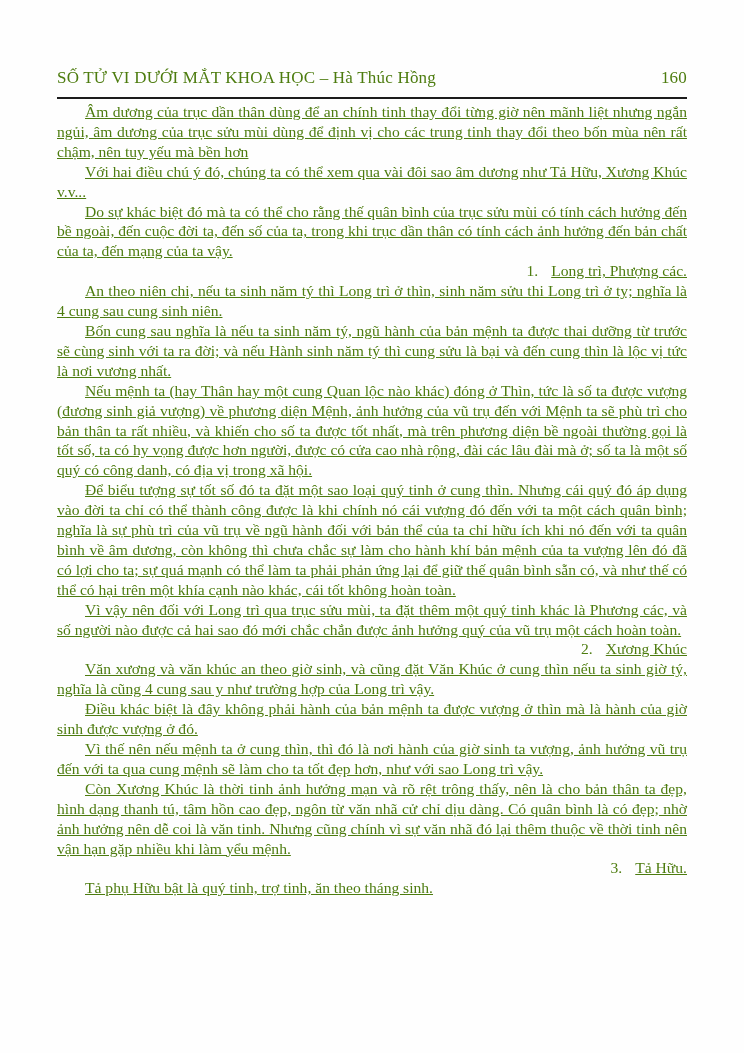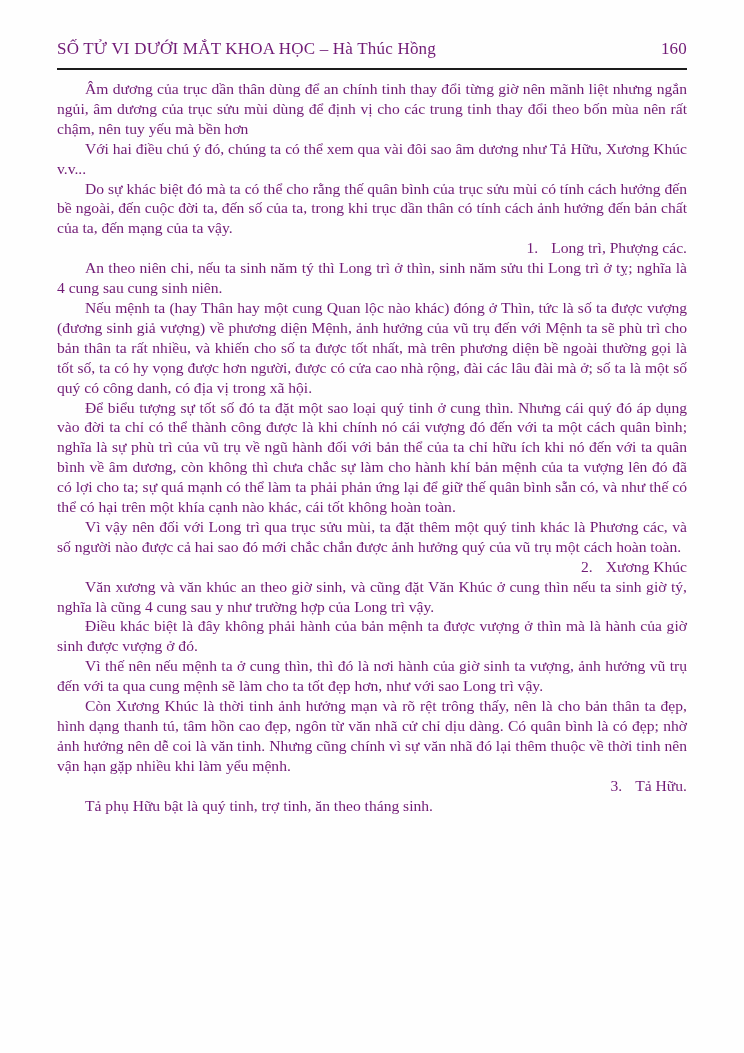--- a/index.html
+++ b/index.html
@@ -5,47 +5,48 @@
   html, body {
     margin: 0;
     padding: 0;
     background: #ffffff;
   }
   .page {
     position: relative;
     width: 744px;
     height: 1053px;
     background: #fefefe;
-    color: #701a75;
+    color: #4d7c0f;
     font-family: "Liberation Serif", "DejaVu Serif", serif;
     box-sizing: border-box;
-    padding: 39px 57px 0 57px;
+    padding: 68px 57px 0 57px;
     overflow: hidden;
   }
   .running-header {
     display: flex;
     justify-content: space-between;
     align-items: baseline;
     font-size: 17px;
     letter-spacing: 0.2px;
     padding-bottom: 9px;
     border-bottom: 2px solid #1c1c1c;
   }
   .running-header .title {
     white-space: nowrap;
   }
   .running-header .page-number {
     white-space: nowrap;
     text-align: right;
   }
   .content {
-    margin-top: 9px;
+    margin-top: 3px;
     font-size: 15.6px;
     line-height: 19.9px;
     text-align: justify;
+    text-decoration: underline;
   }
   .content p {
     margin: 0;
     padding: 0;
     text-indent: 28px;
   }
   .content p.list-item {
     text-align: right;
   }
   .list-num {
@@ -62,20 +63,21 @@
     <span class="title">SỐ TỬ VI DƯỚI MẮT KHOA HỌC – Hà Thúc Hồng</span>
     <span class="page-number">160</span>
   </div>
 
   <div class="content">
     <p>Âm dương của trục dần thân dùng để an chính tinh thay đổi từng giờ nên mãnh liệt nhưng ngắn ngủi, âm dương của trục sửu mùi dùng để định vị cho các trung tinh thay đổi theo bốn mùa nên rất chậm, nên tuy yếu mà bền hơn</p>
     <p>Với hai điều chú ý đó, chúng ta có thể xem qua vài đôi sao âm dương như Tả Hữu, Xương Khúc v.v...</p>
     <p>Do sự khác biệt đó mà ta có thể cho rằng thế quân bình của trục sửu mùi có tính cách hưởng đến bề ngoài, đến cuộc đời ta, đến số của ta, trong khi trục dần thân có tính cách ảnh hưởng đến bản chất của ta, đến mạng của ta vậy.</p>
     <p class="list-item"><span class="list-num">1.</span><span>Long trì, Phượng các.</span></p>
     <p>An theo niên chi, nếu ta sinh năm tý thì Long trì ở thìn, sinh năm sửu thi Long trì ở tỵ; nghĩa là 4 cung sau cung sinh niên.</p>
+    <p>Bốn cung sau nghĩa là nếu ta sinh năm tý, ngũ hành của bản mệnh ta được thai dưỡng từ trước sẽ cùng sinh với ta ra đời; và nếu Hành sinh năm tý thì cung sửu là bại và đến cung thìn là lộc vị tức là nơi vương nhất.</p>
     <p>Nếu mệnh ta (hay Thân hay một cung Quan lộc nào khác) đóng ở Thìn, tức là số ta được vượng (đương sinh giả vượng) về phương diện Mệnh, ảnh hưởng của vũ trụ đến với Mệnh ta sẽ phù trì cho bản thân ta rất nhiều, và khiến cho số ta được tốt nhất, mà trên phương diện bề ngoài thường gọi là tốt số, ta có hy vọng được hơn người, được có cửa cao nhà rộng, đài các lâu đài mà ở; số ta là một số quý có công danh, có địa vị trong xã hội.</p>
     <p>Để biểu tượng sự tốt số đó ta đặt một sao loại quý tinh ở cung thìn. Nhưng cái quý đó áp dụng vào đời ta chỉ có thể thành công được là khi chính nó cái vượng đó đến với ta một cách quân bình; nghĩa là sự phù trì của vũ trụ về ngũ hành đối với bản thể của ta chỉ hữu ích khi nó đến với ta quân bình về âm dương, còn không thì chưa chắc sự làm cho hành khí bản mệnh của ta vượng lên đó đã có lợi cho ta; sự quá mạnh có thể làm ta phải phản ứng lại để giữ thế quân bình sẵn có, và như thế có thể có hại trên một khía cạnh nào khác, cái tốt không hoàn toàn.</p>
     <p>Vì vậy nên đối với Long trì qua trục sửu mùi, ta đặt thêm một quý tinh khác là Phương các, và số người nào được cả hai sao đó mới chắc chắn được ảnh hưởng quý của vũ trụ một cách hoàn toàn.</p>
     <p class="list-item"><span class="list-num">2.</span><span>Xương Khúc</span></p>
     <p>Văn xương và văn khúc an theo giờ sinh, và cũng đặt Văn Khúc ở cung thìn nếu ta sinh giờ tý, nghĩa là cũng 4 cung sau y như trường hợp của Long trì vậy.</p>
     <p>Điều khác biệt là đây không phải hành của bản mệnh ta được vượng ở thìn mà là hành của giờ sinh được vượng ở đó.</p>
     <p>Vì thế nên nếu mệnh ta ở cung thìn, thì đó là nơi hành của giờ sinh ta vượng, ảnh hưởng vũ trụ đến với ta qua cung mệnh sẽ làm cho ta tốt đẹp hơn, như với sao Long trì vậy.</p>
     <p>Còn Xương Khúc là thời tinh ảnh hưởng mạn và rõ rệt trông thấy, nên là cho bản thân ta đẹp, hình dạng thanh tú, tâm hồn cao đẹp, ngôn từ văn nhã cử chỉ dịu dàng. Có quân bình là có đẹp; nhờ ảnh hưởng nên dễ coi là văn tinh. Nhưng cũng chính vì sự văn nhã đó lại thêm thuộc về thời tinh nên vận hạn gặp nhiều khi làm yểu mệnh.</p>
     <p class="list-item"><span class="list-num">3.</span><span>Tả Hữu.</span></p>
     <p>Tả phụ Hữu bật là quý tinh, trợ tinh, ăn theo tháng sinh.</p>

